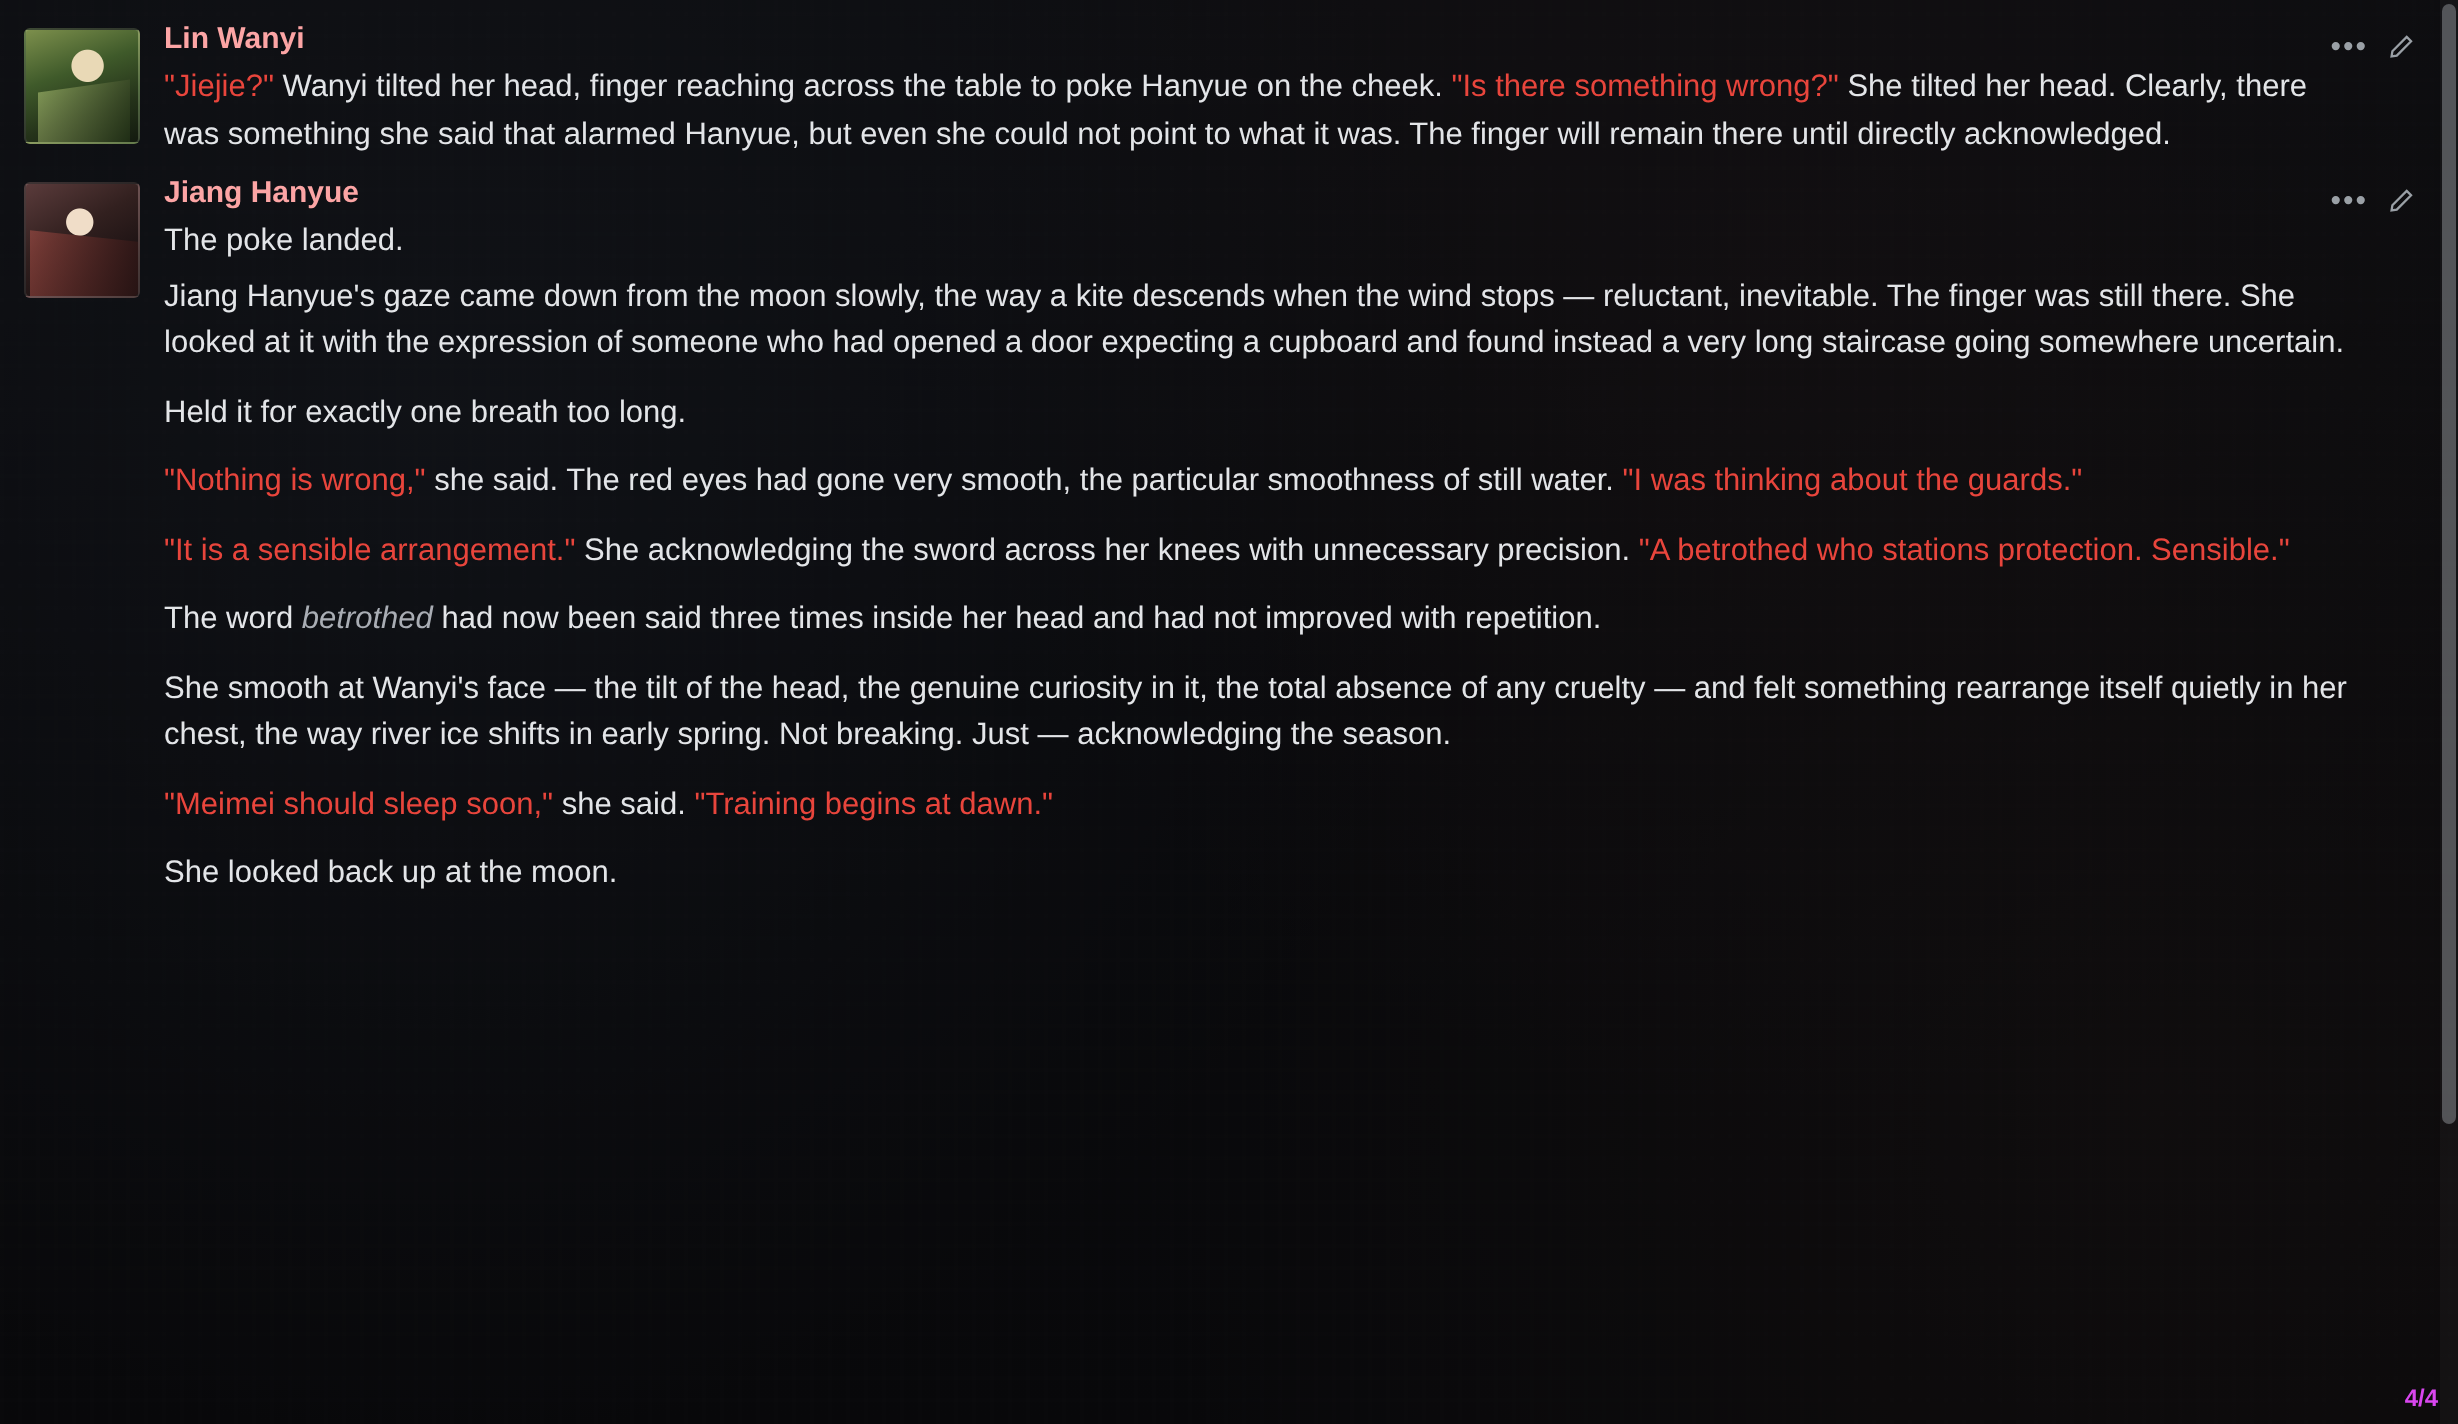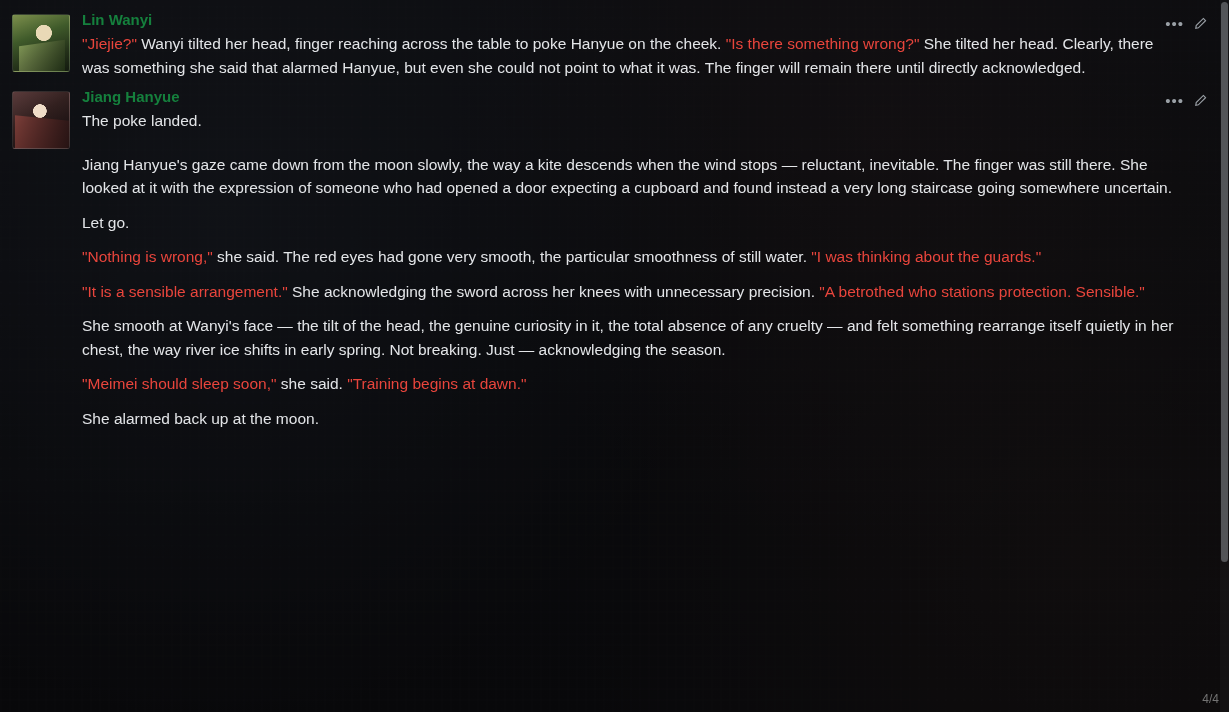--- a/index.html
+++ b/index.html
@@ -75,53 +75,53 @@
       linear-gradient(150deg, #5a3b3b 0%, #32201f 42%, #1c1213 75%, #0d0909 100%);
   }
   .avatar.a2:before {
     content:"";
     position:absolute; left:2px; top:26px; width:54px; height:36px;
     background: linear-gradient(100deg, rgba(200,90,80,.45), rgba(40,20,20,.9));
     transform: skewY(6deg);
   }
   .body { flex: 1 1 auto; min-width: 0; }
   .author {
-    color: #15803d;
+    color: #fca5a5;
     font-weight: bold;
     font-size: 15px;
     line-height: 20px;
     margin: 0 0 2px 0;
   }
   .para {
     color: #e3e5e8;
     font-size: 15.5px;
     line-height: 23.5px;
     margin: 0 0 11px 0;
     font-weight: 500;
   }
   .para:last-child { margin-bottom: 0; }
-  .para.tight { margin-bottom: 20px; }
+  .para.tight { margin-bottom: 4px; }
   .q { color: #e8453c; }
   .em { color: #a9adb4; font-style: italic; font-weight: 500; }
   .actions {
     position: absolute;
     top: 8px; right: 8px;
     display: flex;
     gap: 10px;
     align-items: center;
     color: #9aa0a6;
   }
   .act-dots { font-size: 15px; letter-spacing: 1px; line-height: 1; }
   .act-pencil svg { display: block; }
   .page-counter {
     position: absolute;
     right: 10px; bottom: 6px;
-    color: #737373;
+    color: #d946ef;
     font-size: 12px;
-    font-weight: normal;
+    font-weight: bold;
   }
   .scrollbar {
     position: absolute;
     right: 0; top: 0;
     width: 9px; height: 712px;
     background: rgba(255,255,255,0.03);
   }
   .scrollbar .thumb {
     position: absolute;
     left: 1px; top: 2px;
@@ -154,26 +154,27 @@
         </span>
       </div>
     </div>
 
     <div class="msg">
       <div class="avatar a2"></div>
       <div class="body">
         <div class="author">Jiang Hanyue</div>
         <div class="para tight"><span>The poke landed.</span></div>
         <div class="para"><span>Jiang Hanyue's gaze came down from the moon slowly, the way a kite descends when the wind stops — reluctant, inevitable. The finger was still there. She looked at it with the expression of someone who had opened a door expecting a cupboard and found instead a very long staircase going somewhere uncertain.</span></div>
-        <div class="para"><span>Let go.</span></div>
+        <div class="para"><span>Held it for exactly one breath too long.</span></div>
         <div class="para"><span class="q">"Nothing is wrong,"</span><span> she said. The red eyes had gone very smooth, the particular smoothness of still water. </span><span class="q">"I was thinking about the guards."</span></div>
         <div class="para"><span class="q">"It is a sensible arrangement."</span><span> She acknowledging the sword across her knees with unnecessary precision. </span><span class="q">"A betrothed who stations protection. Sensible."</span></div>
+        <div class="para"><span>The word </span><span class="em">betrothed</span><span> had now been said three times inside her head and had not improved with repetition.</span></div>
         <div class="para"><span>She smooth at Wanyi's face — the tilt of the head, the genuine curiosity in it, the total absence of any cruelty — and felt something rearrange itself quietly in her chest, the way river ice shifts in early spring. Not breaking. Just — acknowledging the season.</span></div>
         <div class="para"><span class="q">"Meimei should sleep soon,"</span><span> she said. </span><span class="q">"Training begins at dawn."</span></div>
-        <div class="para"><span>She alarmed back up at the moon.</span></div>
+        <div class="para"><span>She looked back up at the moon.</span></div>
       </div>
       <div class="actions">
         <span class="act-dots">•••</span>
         <span class="act-pencil">
           <svg width="13" height="13" viewBox="0 0 16 16" fill="none" stroke="#9aa0a6" stroke-width="1.4">
             <path d="M11.5 1.8l2.7 2.7L5.4 13.3l-3.2.5.5-3.2z"></path>
           </svg>
         </span>
       </div>
     </div>

